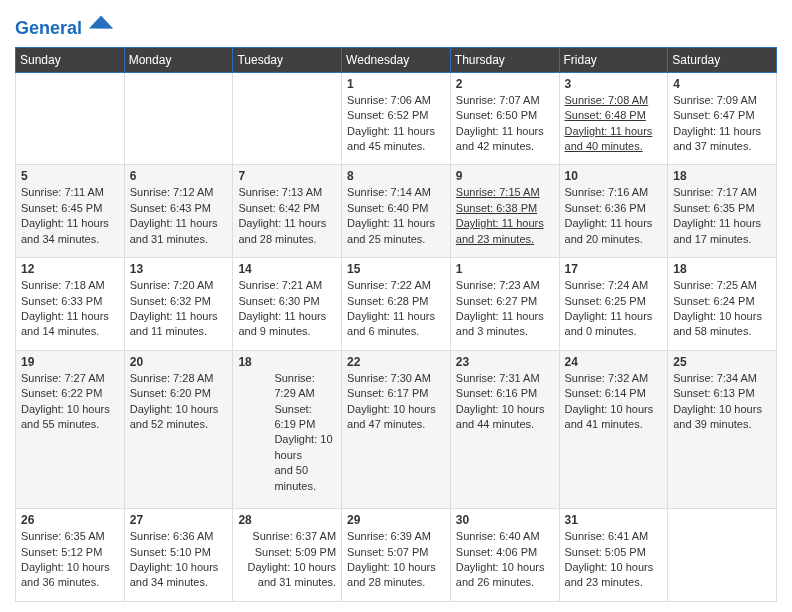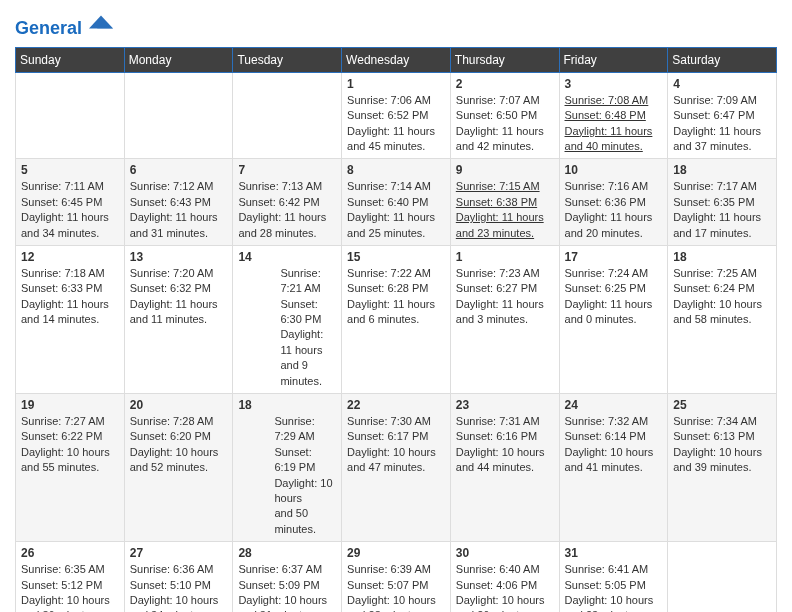--- a/index.html
+++ b/index.html
@@ -228,21 +228,21 @@
           </td>
           <td>
             <span class="day-num">13</span>
             <div class="day-info" style="white-space: pre-line;">Sunrise: 7:20 AM
 Sunset: 6:32 PM
 Daylight: 11 hours
 and 11 minutes.</div>
           </td>
           <td>
             <span class="day-num">14</span>
-            <div class="day-info" style="white-space: pre-line; margin-left: 42px;">Sunrise: 7:21 AM
+            <div class="day-info" style="white-space: pre-line;">Sunrise: 7:21 AM
 Sunset: 6:30 PM
 Daylight: 11 hours
 and 9 minutes.</div>
           </td>
           <td>
             <span class="day-num">15</span>
             <div class="day-info" style="white-space: pre-line;">Sunrise: 7:22 AM
 Sunset: 6:28 PM
 Daylight: 11 hours
 and 6 minutes.</div>
@@ -330,21 +330,21 @@
           </td>
           <td>
             <span class="day-num">27</span>
             <div class="day-info" style="white-space: pre-line;">Sunrise: 6:36 AM
 Sunset: 5:10 PM
 Daylight: 10 hours
 and 34 minutes.</div>
           </td>
           <td>
             <span class="day-num">28</span>
-            <div class="day-info" style="white-space: pre-line;">Sunrise: 6:37 AM
+            <div class="day-info" style="white-space: pre-line; text-align: right;">Sunrise: 6:37 AM
 Sunset: 5:09 PM
 Daylight: 10 hours
 and 31 minutes.</div>
           </td>
           <td>
             <span class="day-num">29</span>
             <div class="day-info" style="white-space: pre-line;">Sunrise: 6:39 AM
 Sunset: 5:07 PM
 Daylight: 10 hours
 and 28 minutes.</div>

